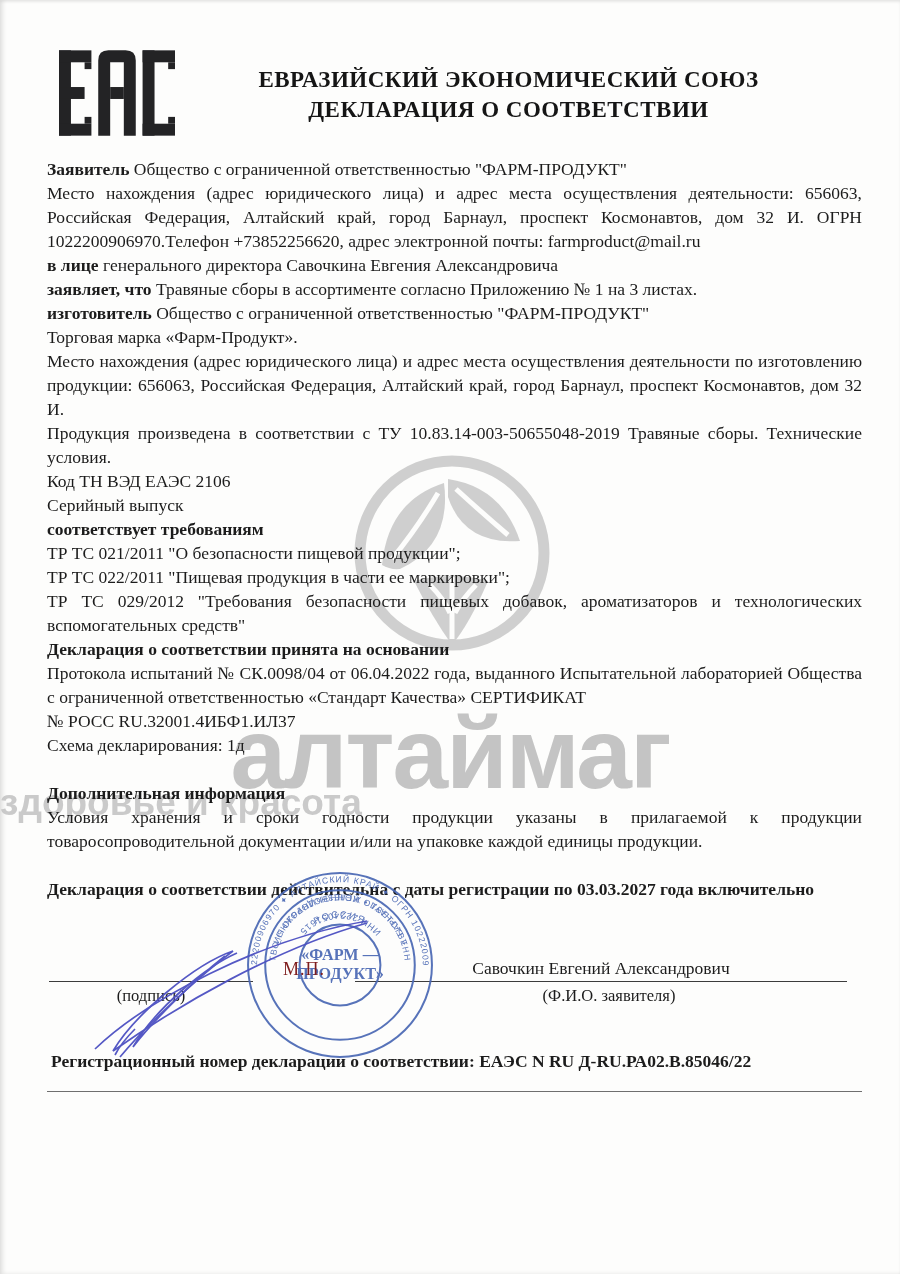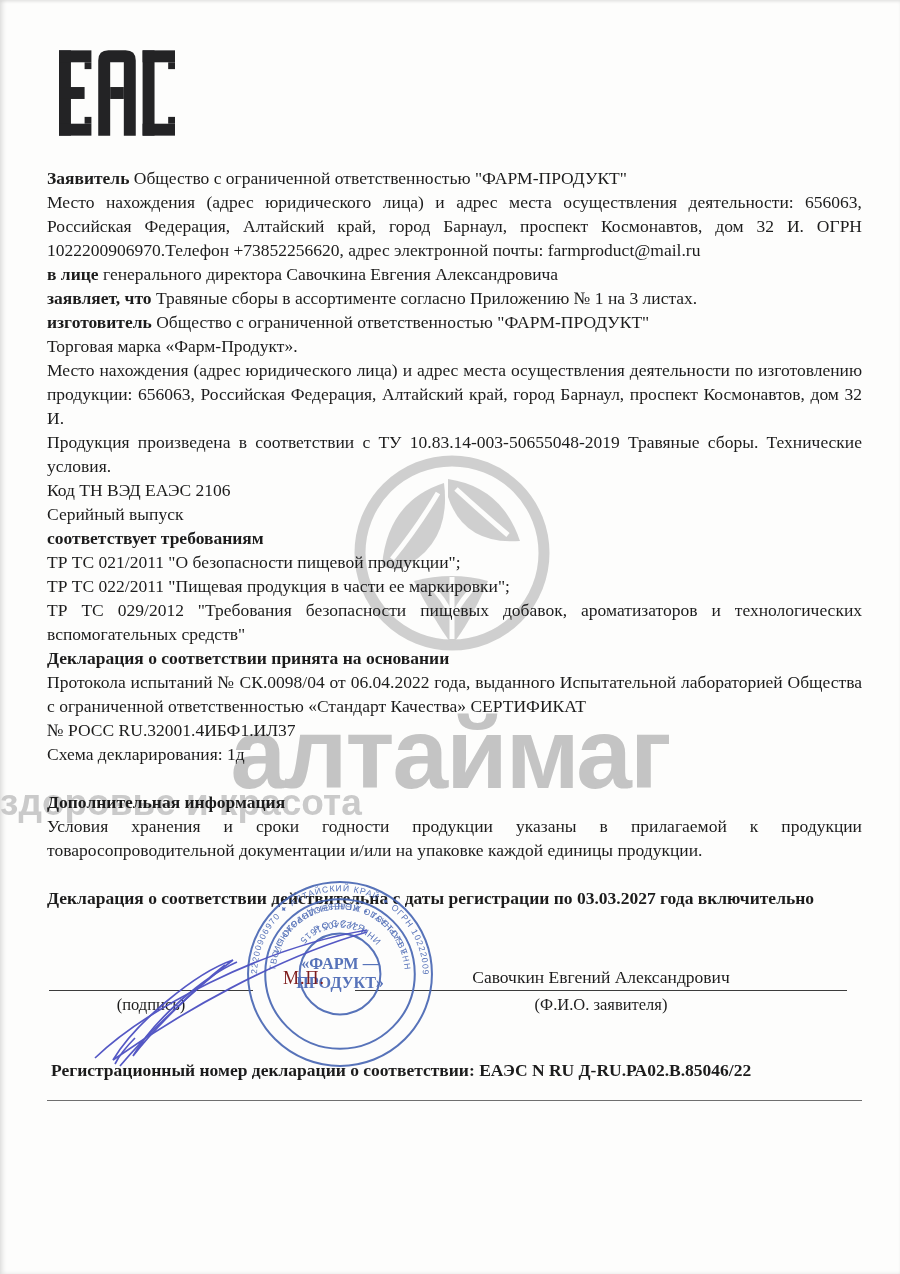--- a/index.html
+++ b/index.html
@@ -9,21 +9,21 @@
     box-shadow:inset 3px 0 4px rgba(0,0,0,.10), inset 0 2px 3px rgba(0,0,0,.05);
     font-family:"Liberation Serif", serif;color:#1c1c1c;
   }
   .content{position:relative;z-index:1;padding:45px 38px 0 47px;}
   
   .header{display:flex;align-items:flex-start;}
   .eac-logo{flex:0 0 auto;margin-left:12px;}
   .titles{flex:1 1 auto;text-align:center;padding:20px 30px 0 10px;}
   .titles div{font-weight:bold;font-size:23px;line-height:30px;letter-spacing:.5px;color:#151515;}
   
-  .doc-body{margin-top:25px;}
+  .doc-body{margin-top:16px;}
   .doc-body p{margin:0;font-size:17.5px;line-height:24px;text-align:justify;}
   .doc-body p b{font-weight:bold;}
   .sec-gap{margin-top:24px !important;}
   .bold-line{font-weight:bold;}
   
   .sig-area{position:relative;height:132px;margin-top:8px;}
   .rule{position:absolute;border-top:1.3px solid #3c3c3c;height:0;}
   .under-label{position:absolute;text-align:center;font-size:16.5px;line-height:22px;}
   .fio-name{position:absolute;text-align:center;font-size:17.5px;line-height:22px;}
   .mp-label{position:absolute;left:236px;top:50px;font-size:18px;letter-spacing:1px;color:#7f1d1d;z-index:6;}
@@ -83,20 +83,24 @@
           <rect x="30" y="78" width="8" height="8"></rect>
           <path d="M46,100 L46,12 Q46,0 58,0 L78,0 Q90,0 90,12 L90,100 L76,100 L76,14 L60,14 L60,100 Z"></path>
           <rect x="60" y="43" width="16" height="14"></rect>
           <rect x="98" y="0" width="14" height="100"></rect>
           <rect x="98" y="0" width="38" height="14"></rect>
           <rect x="128" y="14" width="8" height="8"></rect>
           <rect x="98" y="86" width="38" height="14"></rect>
           <rect x="128" y="78" width="8" height="8"></rect>
         </g>
       </svg>
+      <div class="titles">
+        <div>ЕВРАЗИЙСКИЙ ЭКОНОМИЧЕСКИЙ СОЮЗ</div>
+        <div>ДЕКЛАРАЦИЯ О СООТВЕТСТВИИ</div>
+      </div>
     </div>
 
     <div class="doc-body">
       <p><b>Заявитель</b><span> Общество с ограниченной ответственностью "ФАРМ-ПРОДУКТ"</span></p>
       <p><b></b><span>Место нахождения (адрес юридического лица) и адрес места осуществления деятельности: 656063, Российская Федерация, Алтайский край, город Барнаул, проспект Космонавтов, дом 32 И. ОГРН 1022200906970.Телефон +73852256620, адрес электронной почты: farmproduct@mail.ru</span></p>
       <p><b>в лице</b><span> генерального директора Савочкина Евгения Александровича</span></p>
       <p><b>заявляет, что</b><span> Травяные сборы в ассортименте согласно Приложению № 1 на 3 листах.</span></p>
       <p><b>изготовитель</b><span> Общество с ограниченной ответственностью "ФАРМ-ПРОДУКТ"</span></p>
       <p><b></b><span>Торговая марка «Фарм-Продукт».</span></p>
       <p><b></b><span>Место нахождения (адрес юридического лица) и адрес места осуществления деятельности по изготовлению продукции: 656063, Российская Федерация, Алтайский край, город Барнаул, проспект Космонавтов, дом 32 И.</span></p>
@@ -153,21 +157,21 @@
         </g>
       </svg>
 
       <span class="mp-label">М.П.</span>
 
       <div class="rule" style="left:2px;top:72px;width:204px;"></div>
       <div class="under-label" style="left:2px;top:76px;width:204px;">(подпись)</div>
 
       <div class="fio-name" style="left:308px;top:48px;width:492px;">Савочкин Евгений Александрович</div>
       <div class="rule" style="left:308px;top:72px;width:492px;"></div>
-      <div class="under-label" style="left:308px;top:76px;width:492px;font-family:Liberation Serif, serif;">(Ф.И.О. заявителя)</div>
+      <div class="under-label" style="left:316px;top:76px;width:492px;font-family:Liberation Serif, serif;">(Ф.И.О. заявителя)</div>
     </div>
 
     <div class="registration">
       <p>Регистрационный номер декларации о соответствии: ЕАЭС N RU Д-RU.РА02.В.85046/22</p>
     </div>
 
     <hr class="bottom-rule">
   </div>
 </div>
 

